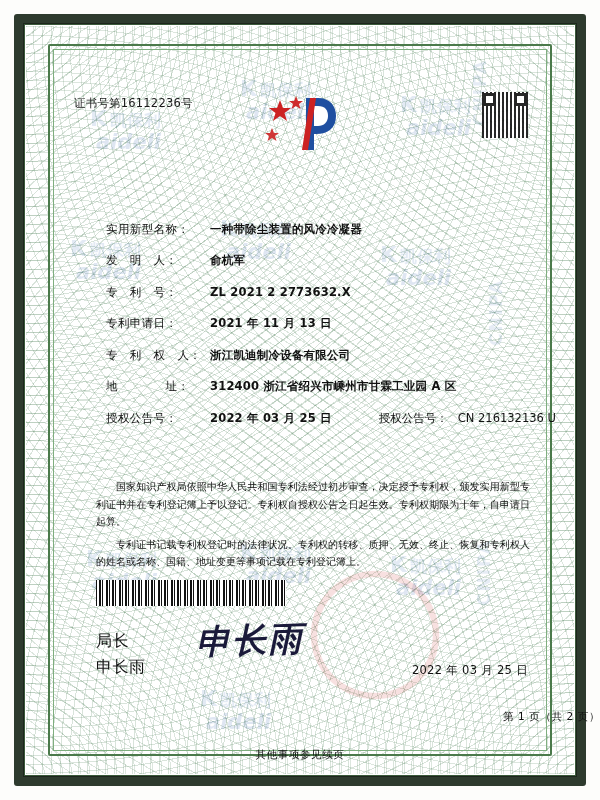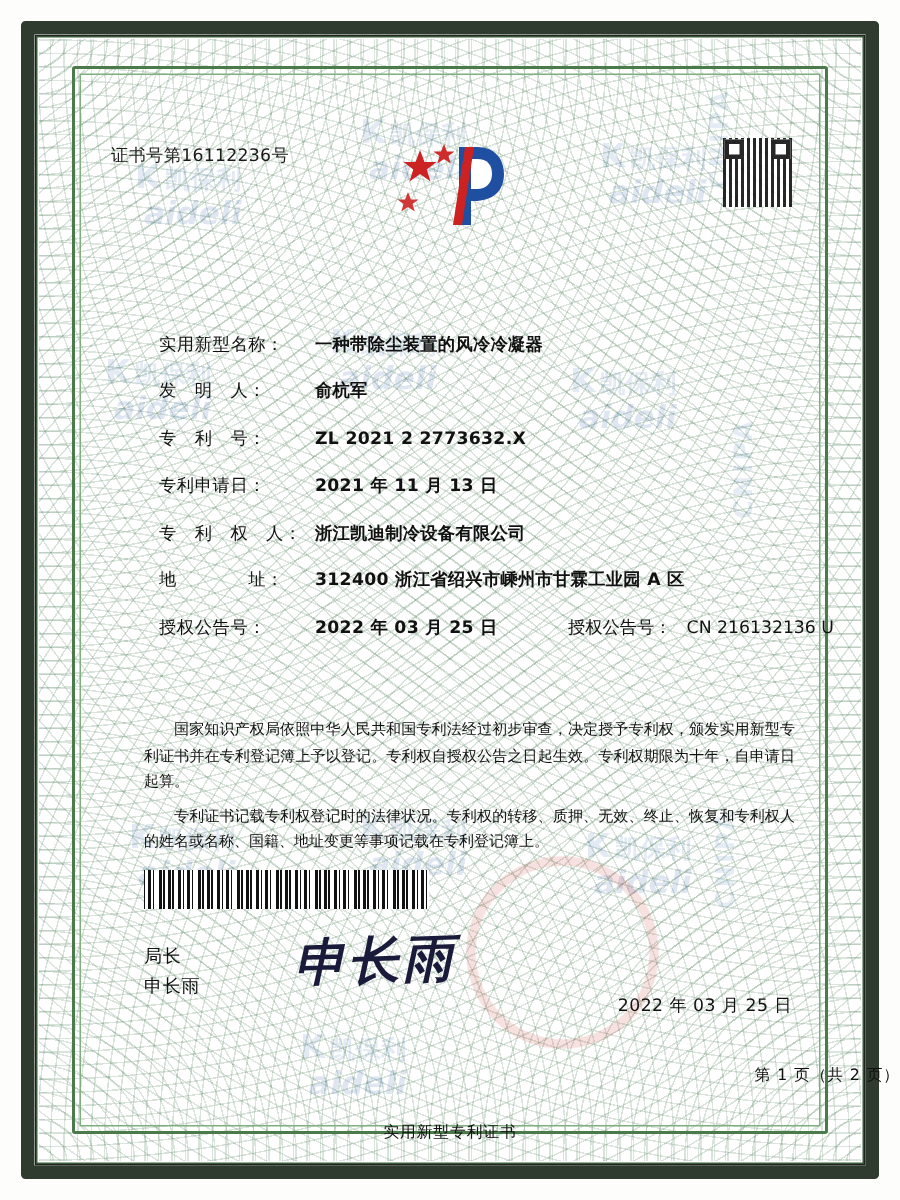--- a/index.html
+++ b/index.html
@@ -220,21 +220,21 @@
       repeating-linear-gradient(90deg,
         #111 0 1px, #fff 1px 3px, #111 3px 5px, #fff 5px 6px,
         #111 6px 7px, #fff 7px 10px, #111 10px 12px, #fff 12px 13px);
   }
 
   
   .sig-labels {
     position: absolute;
     left: 96px;
     top: 628px;
-    font-size: 12px;
+    font-size: 16px;
     color: #111;
     line-height: 1.65;
     letter-spacing: 0.5px;
   }
   .sig-script {
     position: absolute;
     left: 196px;
     top: 618px;
     font-family: "DejaVu Serif", "Liberation Serif", serif;
     font-size: 34px;
@@ -388,15 +388,15 @@
   <div class="seal"></div>
 
   <div class="sig-labels">
     <div>局长</div>
     <div>申长雨</div>
   </div>
   <div class="sig-script">申长雨</div>
   <div class="issue-date">2022 年 03 月 25 日</div>
 
   <div class="page-no">第 1 页（共 2 页）</div>
-  <div class="footnote">实用新型专利证书</div>
+  <div class="footnote">其他事项参见续页</div>
 
 </div>
 
 </body></html>

